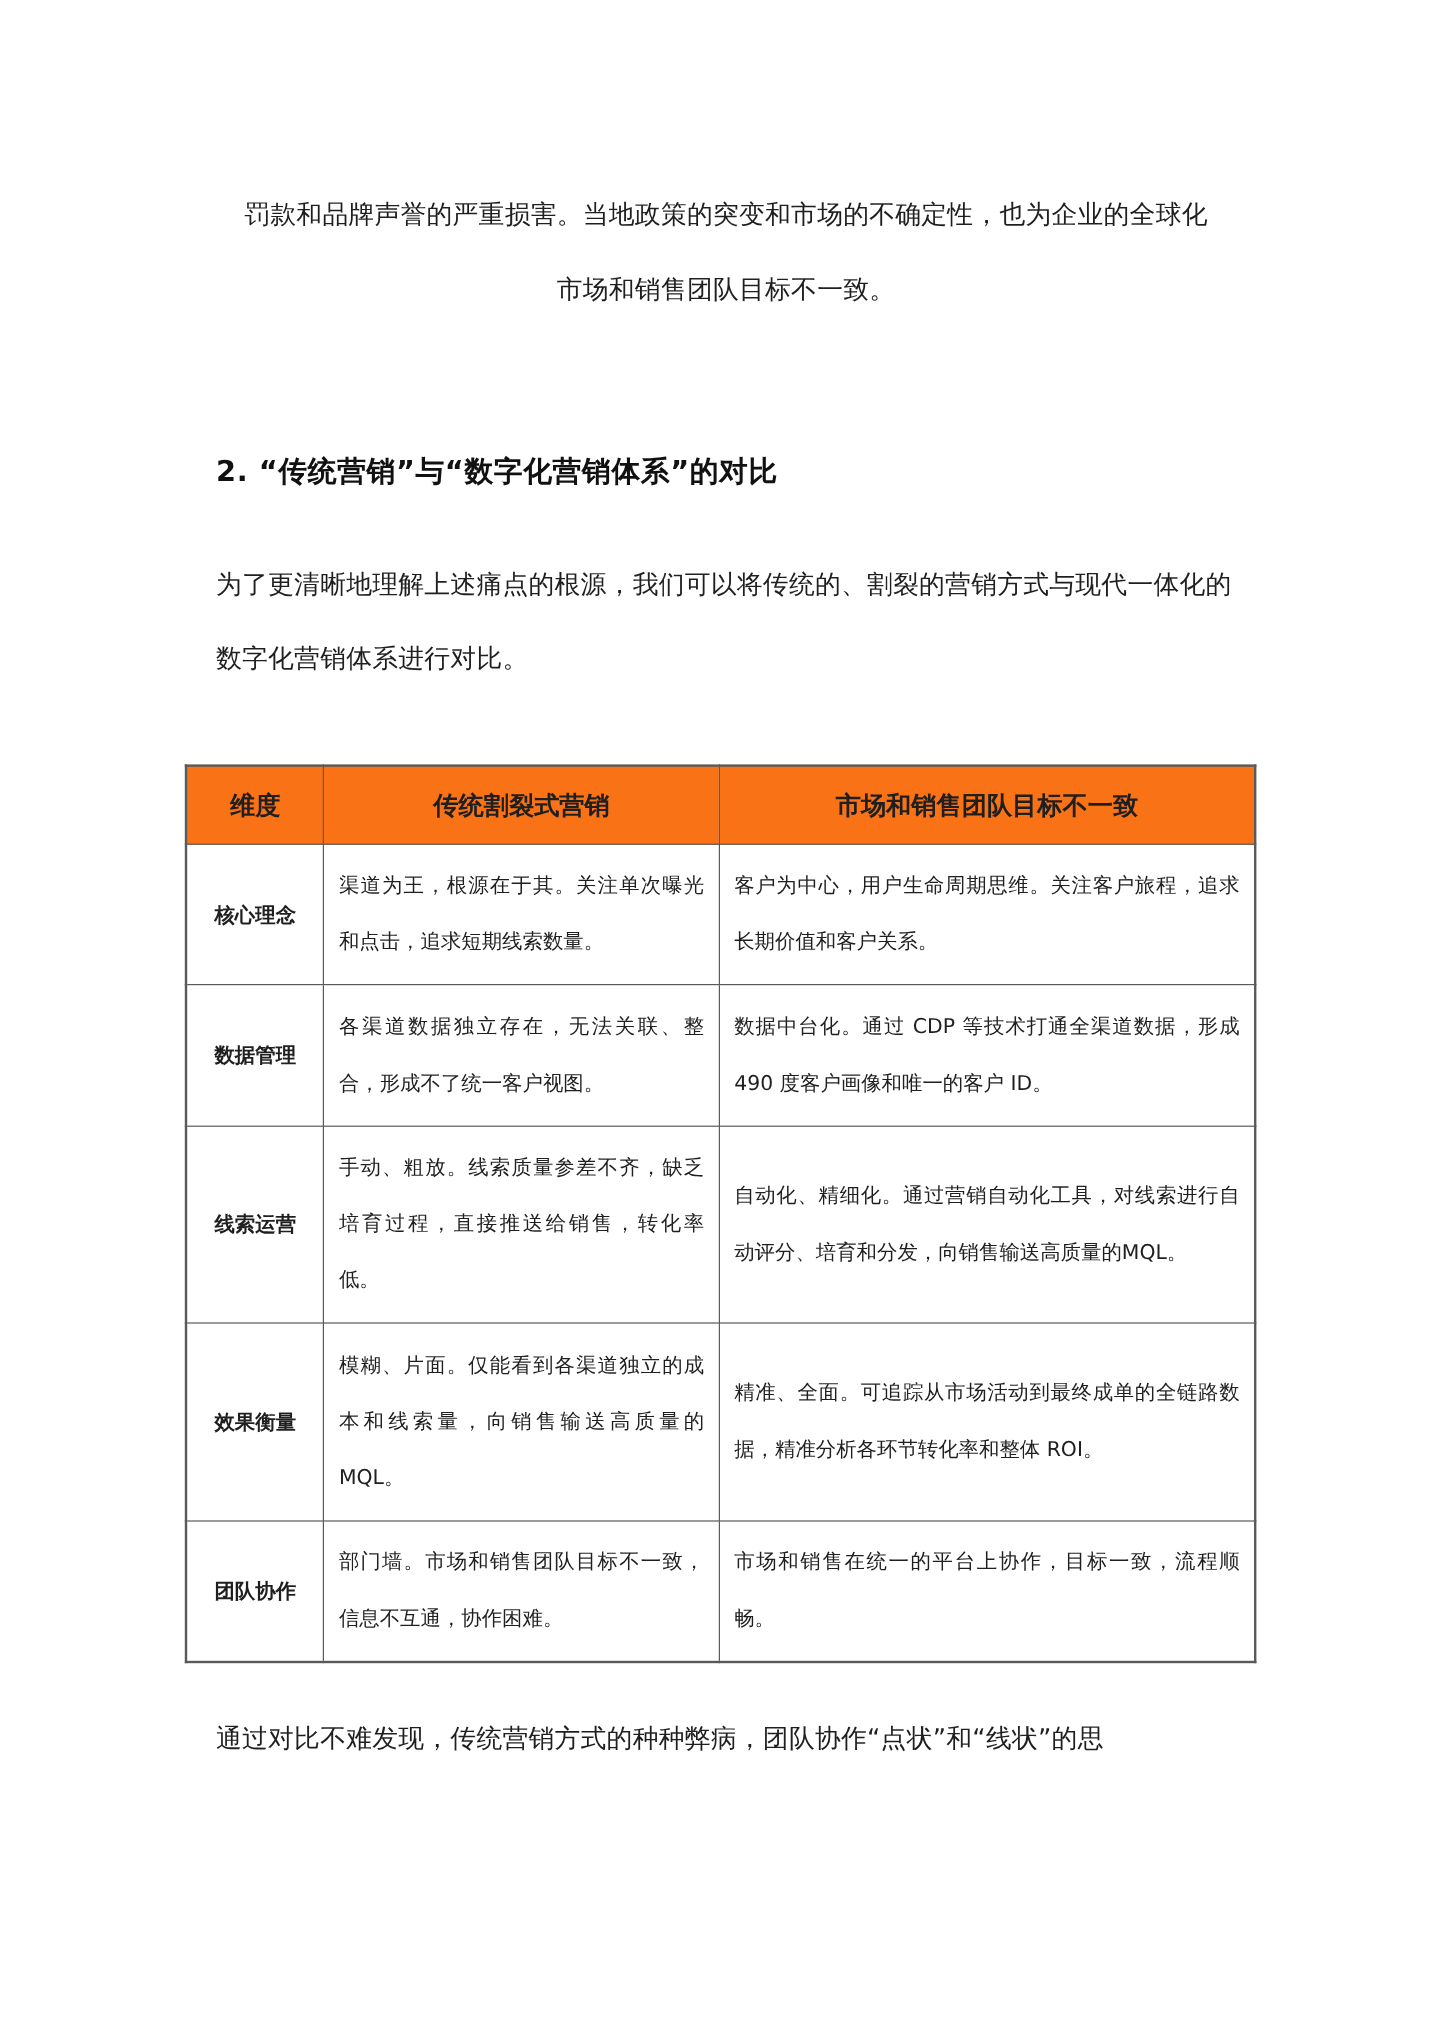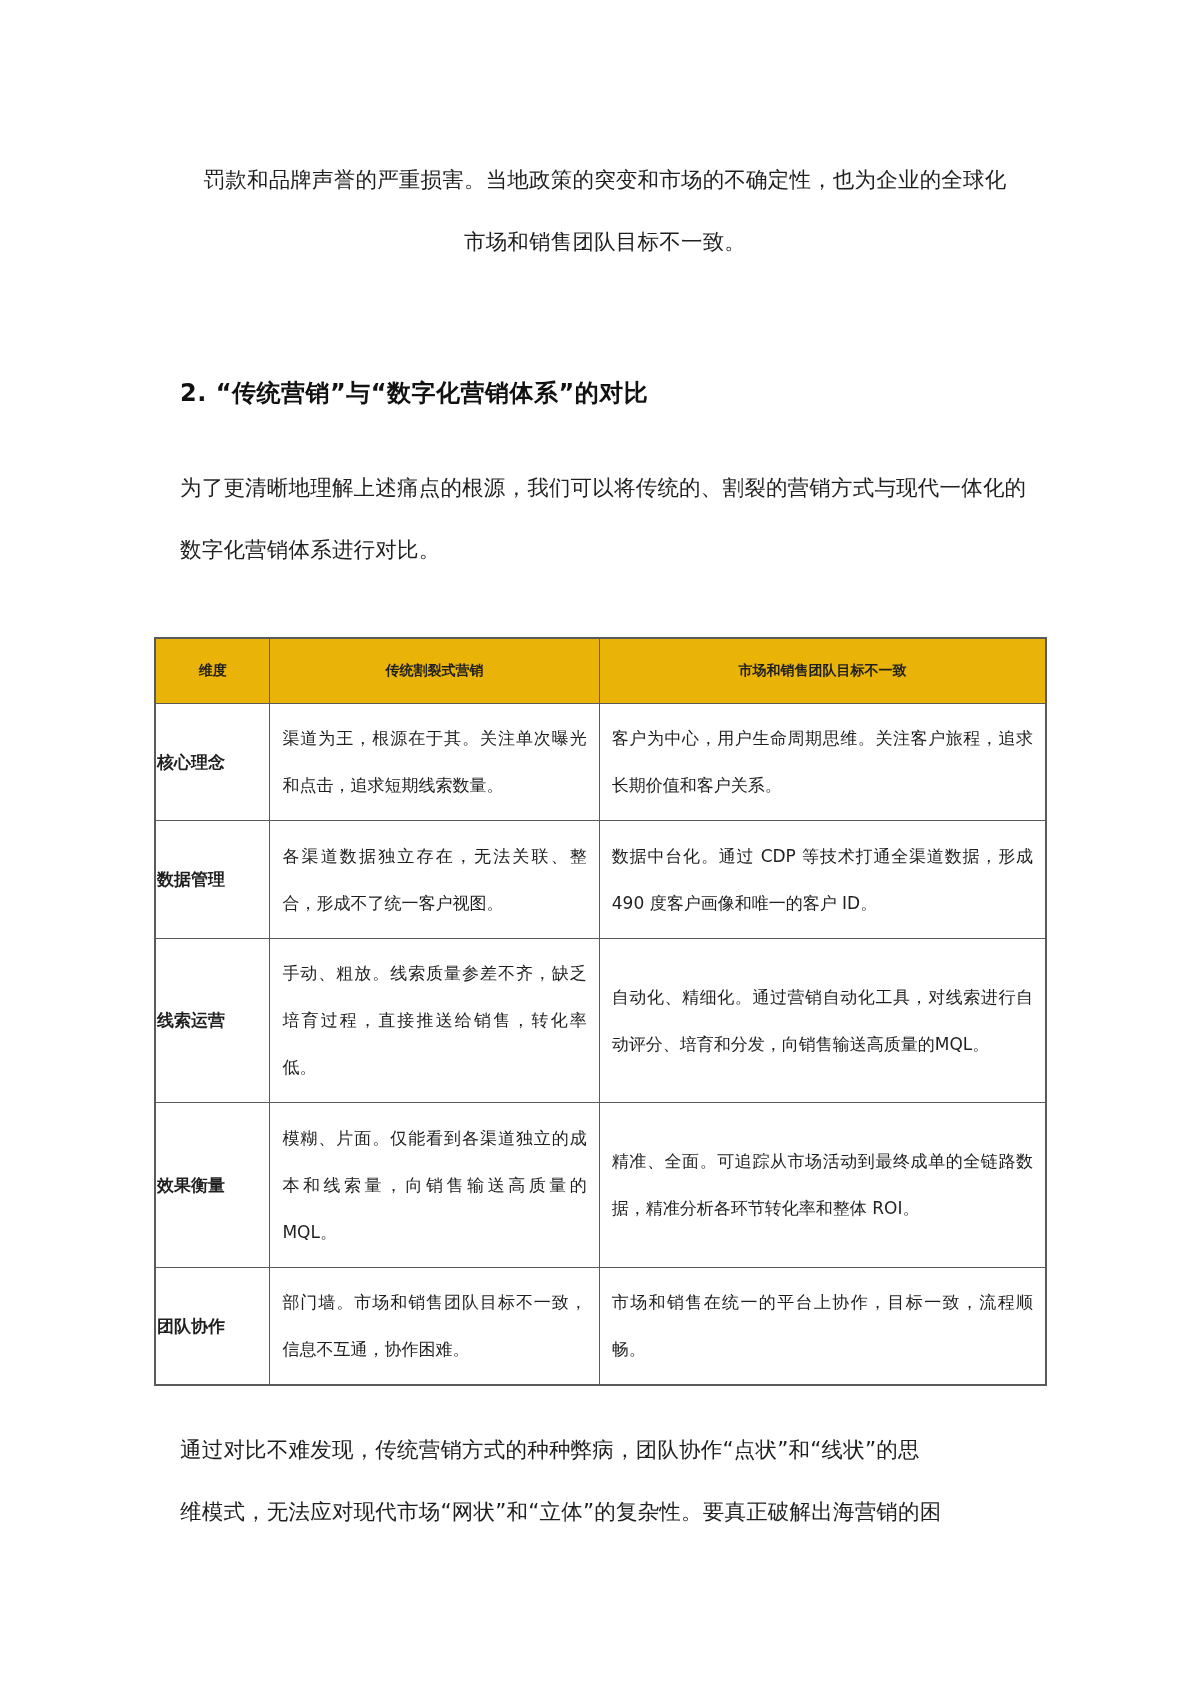--- a/index.html
+++ b/index.html
@@ -44,29 +44,29 @@
       border-collapse: collapse;
       border: 2px solid #5a5a5a;
       font-size: 17px;
       color: #1f1f1f;
     }
     table.cmp th, table.cmp td {
       border: 1.5px solid #5a5a5a;
       vertical-align: middle;
     }
     table.cmp thead th {
-      background: #eab308;
+      background: #f97316;
       height: 62px;
       font-weight: bold;
       text-align: center;
-      font-size: 14px;
+      font-size: 21px;
     }
     table.cmp td.dim {
       width: 112px;
-      text-align: left;
+      text-align: center;
       font-weight: bold;
       font-size: 17px;
     }
     table.cmp td.txt {
       padding: 4px 12px 4px 12px;
       line-height: 47px;
       text-align: justify;
     }
     col.c1 { width: 113px; }
     col.c2 { width: 331px; }
@@ -126,14 +126,13 @@
     <tr class="r5">
       <td class="dim">团队协作</td>
       <td class="txt">部门墙。市场和销售团队目标不一致，信息不互通，协作困难。</td>
       <td class="txt">市场和销售在统一的平台上协作，目标一致，流程顺畅。</td>
     </tr>
   </tbody>
 </table>
 
 <p class="para" style="top:1419px;">
   <span>通过对比不难发现，传统营销方式的种种弊病，团队协作“点状”和“线状”的思</span><br>
-  <span>维模式，无法应对现代市场“网状”和“立体”的复杂性。要真正破解出海营销的困</span>
 </p>
 
 </body></html>

